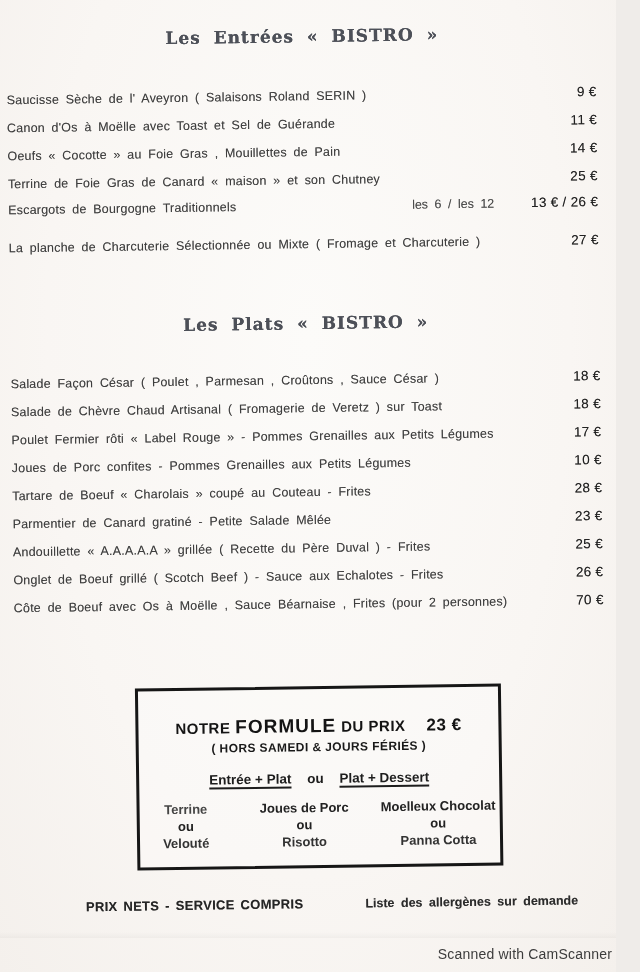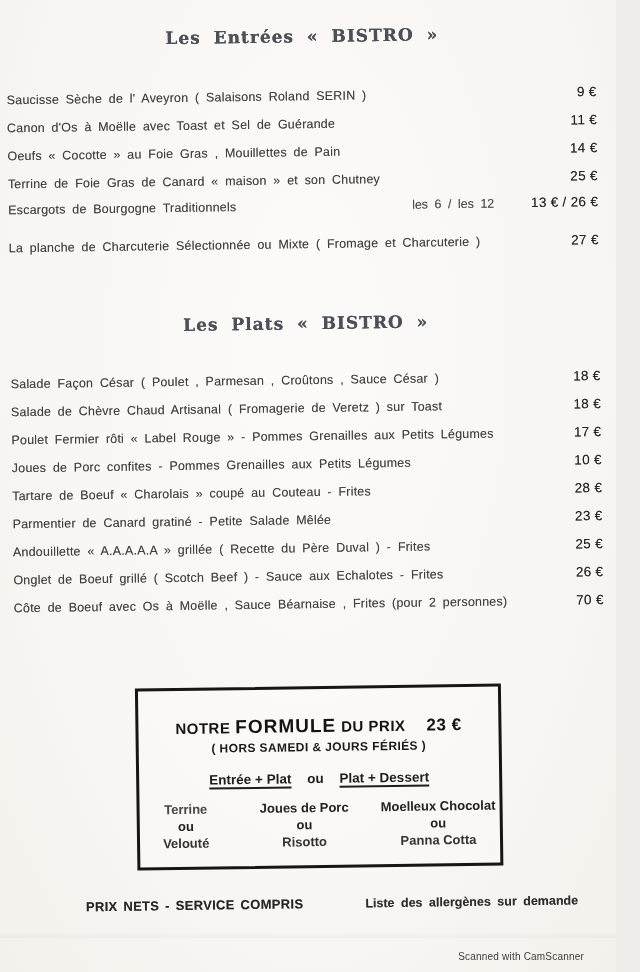--- a/index.html
+++ b/index.html
@@ -82,22 +82,22 @@
   .footer-left {
     font-size:13px; font-weight:bold; color:#252525; letter-spacing:0.3px; word-spacing:2px;
     text-shadow:0 0 0.4px rgba(30,30,30,0.4);
   }
   .footer-right {
     margin-left:62px; font-size:12.5px; font-weight:bold; color:#2b2b2b; word-spacing:3px;
     text-shadow:0 0 0.4px rgba(30,30,30,0.35);
   }
   
   .watermark {
-    position:absolute; right:32px; bottom:10px;
-    font-size:10px; color:#3c3c3c; letter-spacing:0.2px;
+    position:absolute; right:4px; bottom:10px;
+    font-size:14px; color:#3c3c3c; letter-spacing:0.2px;
   }
   
   .scan-edge {
     position:absolute; left:0; right:0; bottom:34px; height:6px;
     background:linear-gradient(to bottom, rgba(0,0,0,0), rgba(0,0,0,0.03));
   }
 </style>
 </head>
 <body>
 

